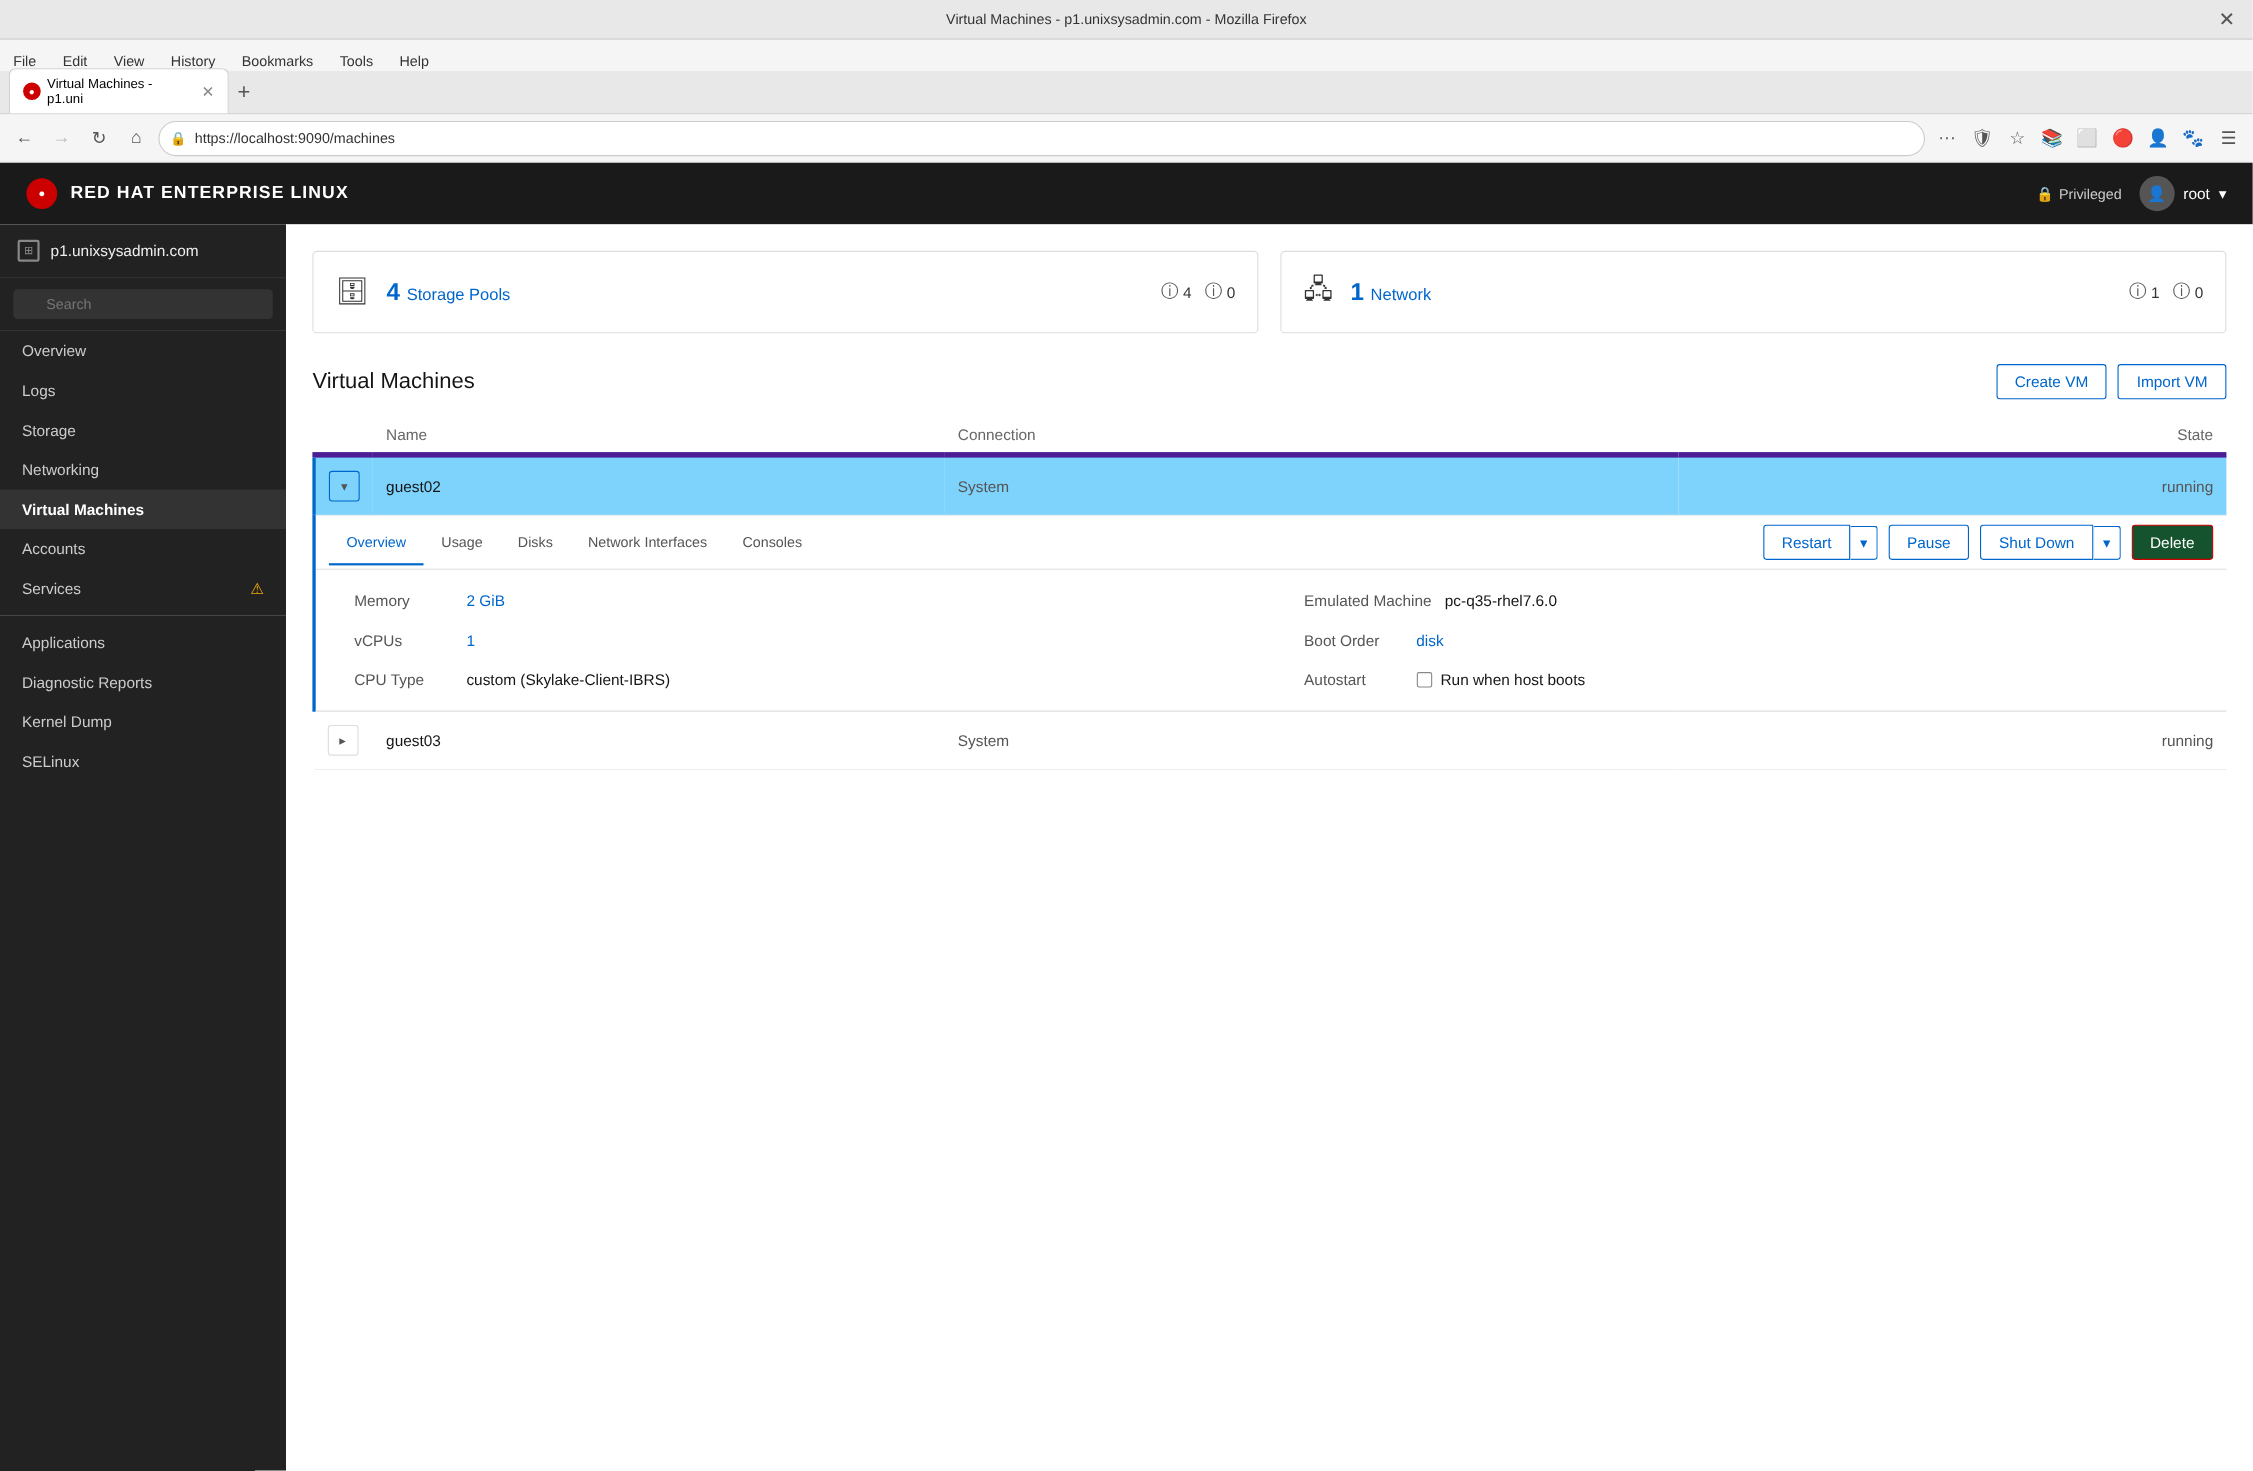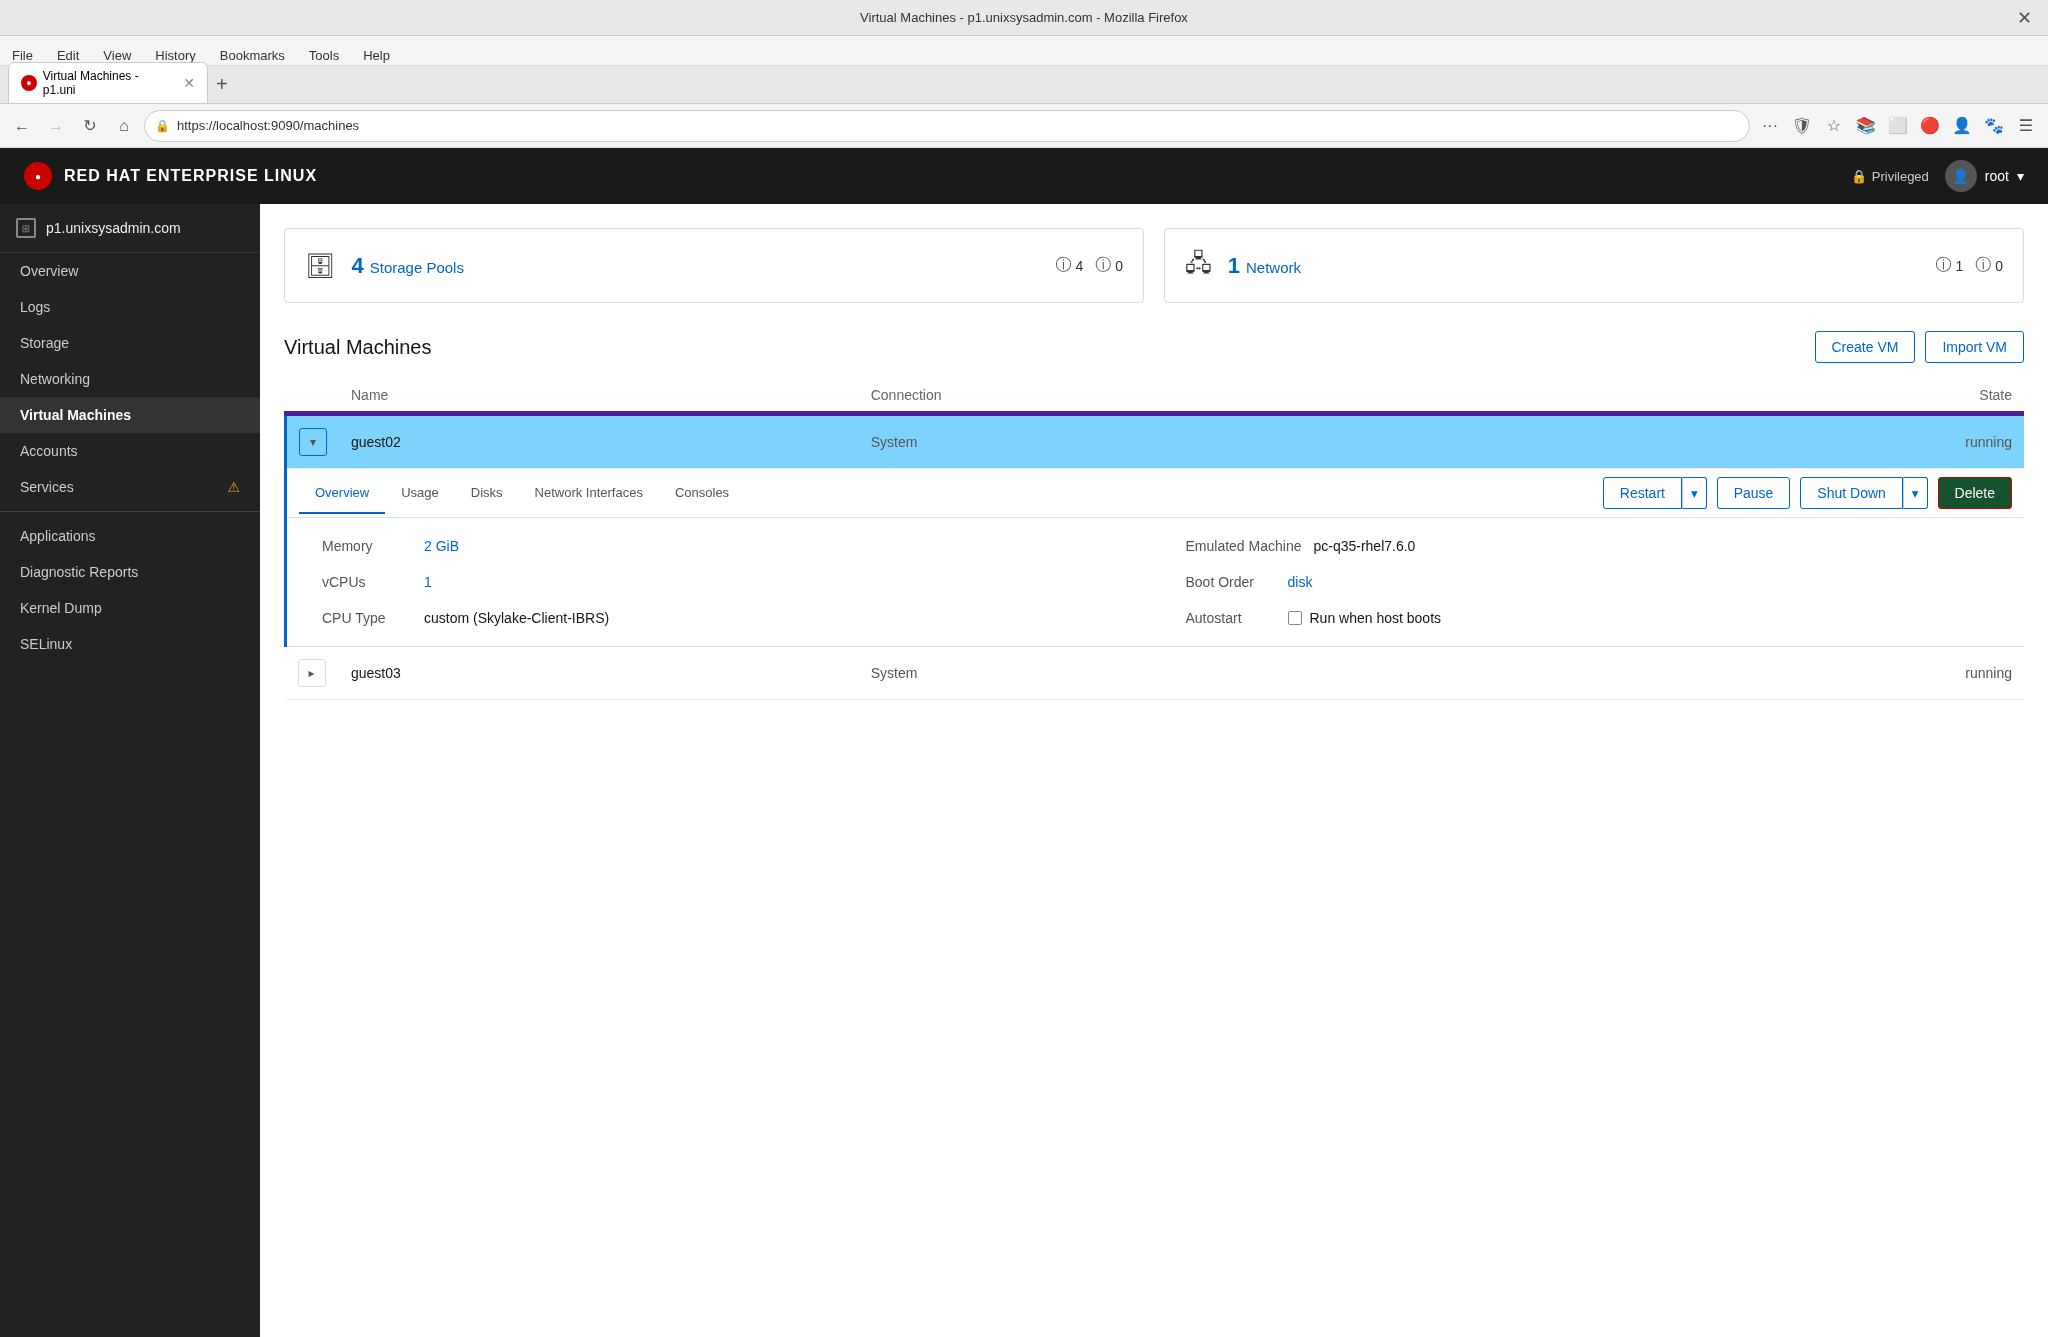--- a/index.html
+++ b/index.html
@@ -451,20 +451,21 @@
       font-weight: 500;
     }
     .vm-actions {
       display: flex;
       gap: 0;
       align-items: center;
       padding: 8px 0;
     }
     .btn-group {
       display: flex;
+      align-items: center;
     }
     .btn-group .btn {
       border-radius: 0;
     }
     .btn-group .btn:first-child { border-radius: 3px 0 0 3px; }
     .btn-group .btn-dropdown {
       border-radius: 0 3px 3px 0;
       border-left: 1px solid rgba(0,102,204,0.3);
       padding: 7px 8px;
       background: #fff;
@@ -581,20 +582,26 @@
     </div>
   </div>
 </div>
 
 <div class="app-body">
 
   <div class="sidebar">
     <div class="sidebar-host">
       <span class="sidebar-host-icon">⊞</span>
       <span class="sidebar-host-name">p1.unixsysadmin.com</span>
+    </div>
+    <div class="sidebar-search">
+      <div class="sidebar-search-wrapper">
+        <span class="sidebar-search-icon">🔍</span>
+        <input class="sidebar-search-input" type="text" placeholder="Search" style="">
+      </div>
     </div>
 
     <div class="sidebar-nav-item">
       <span>Overview</span>
     </div>
     <div class="sidebar-nav-item">
       <span>Logs</span>
     </div>
     <div class="sidebar-nav-item">
       <span>Storage</span>

